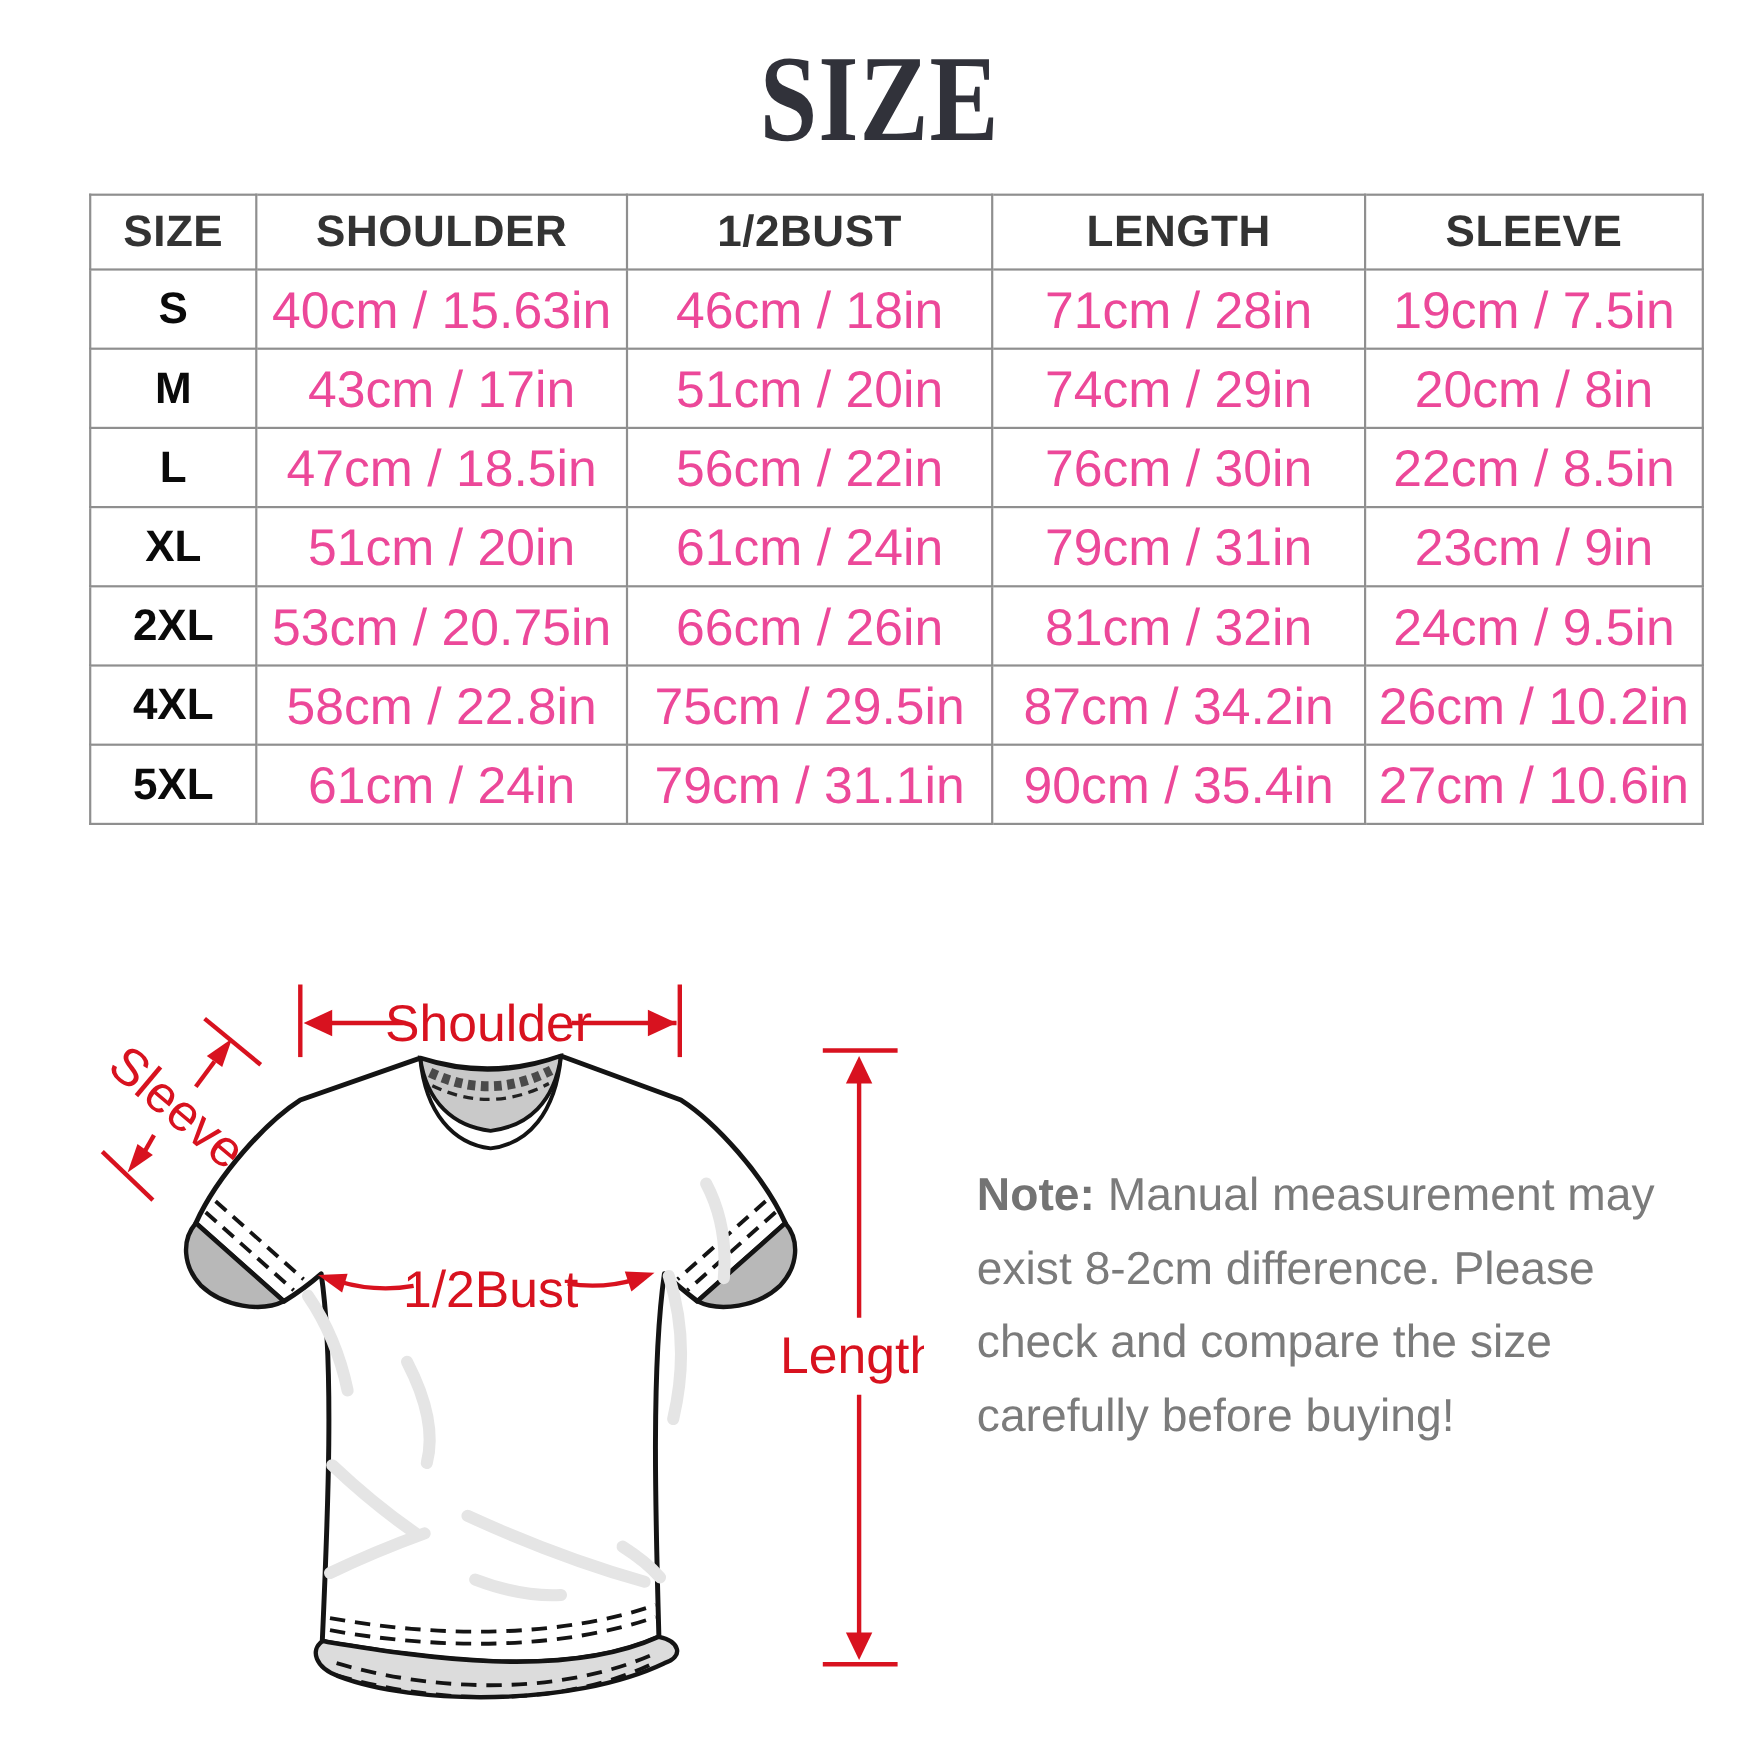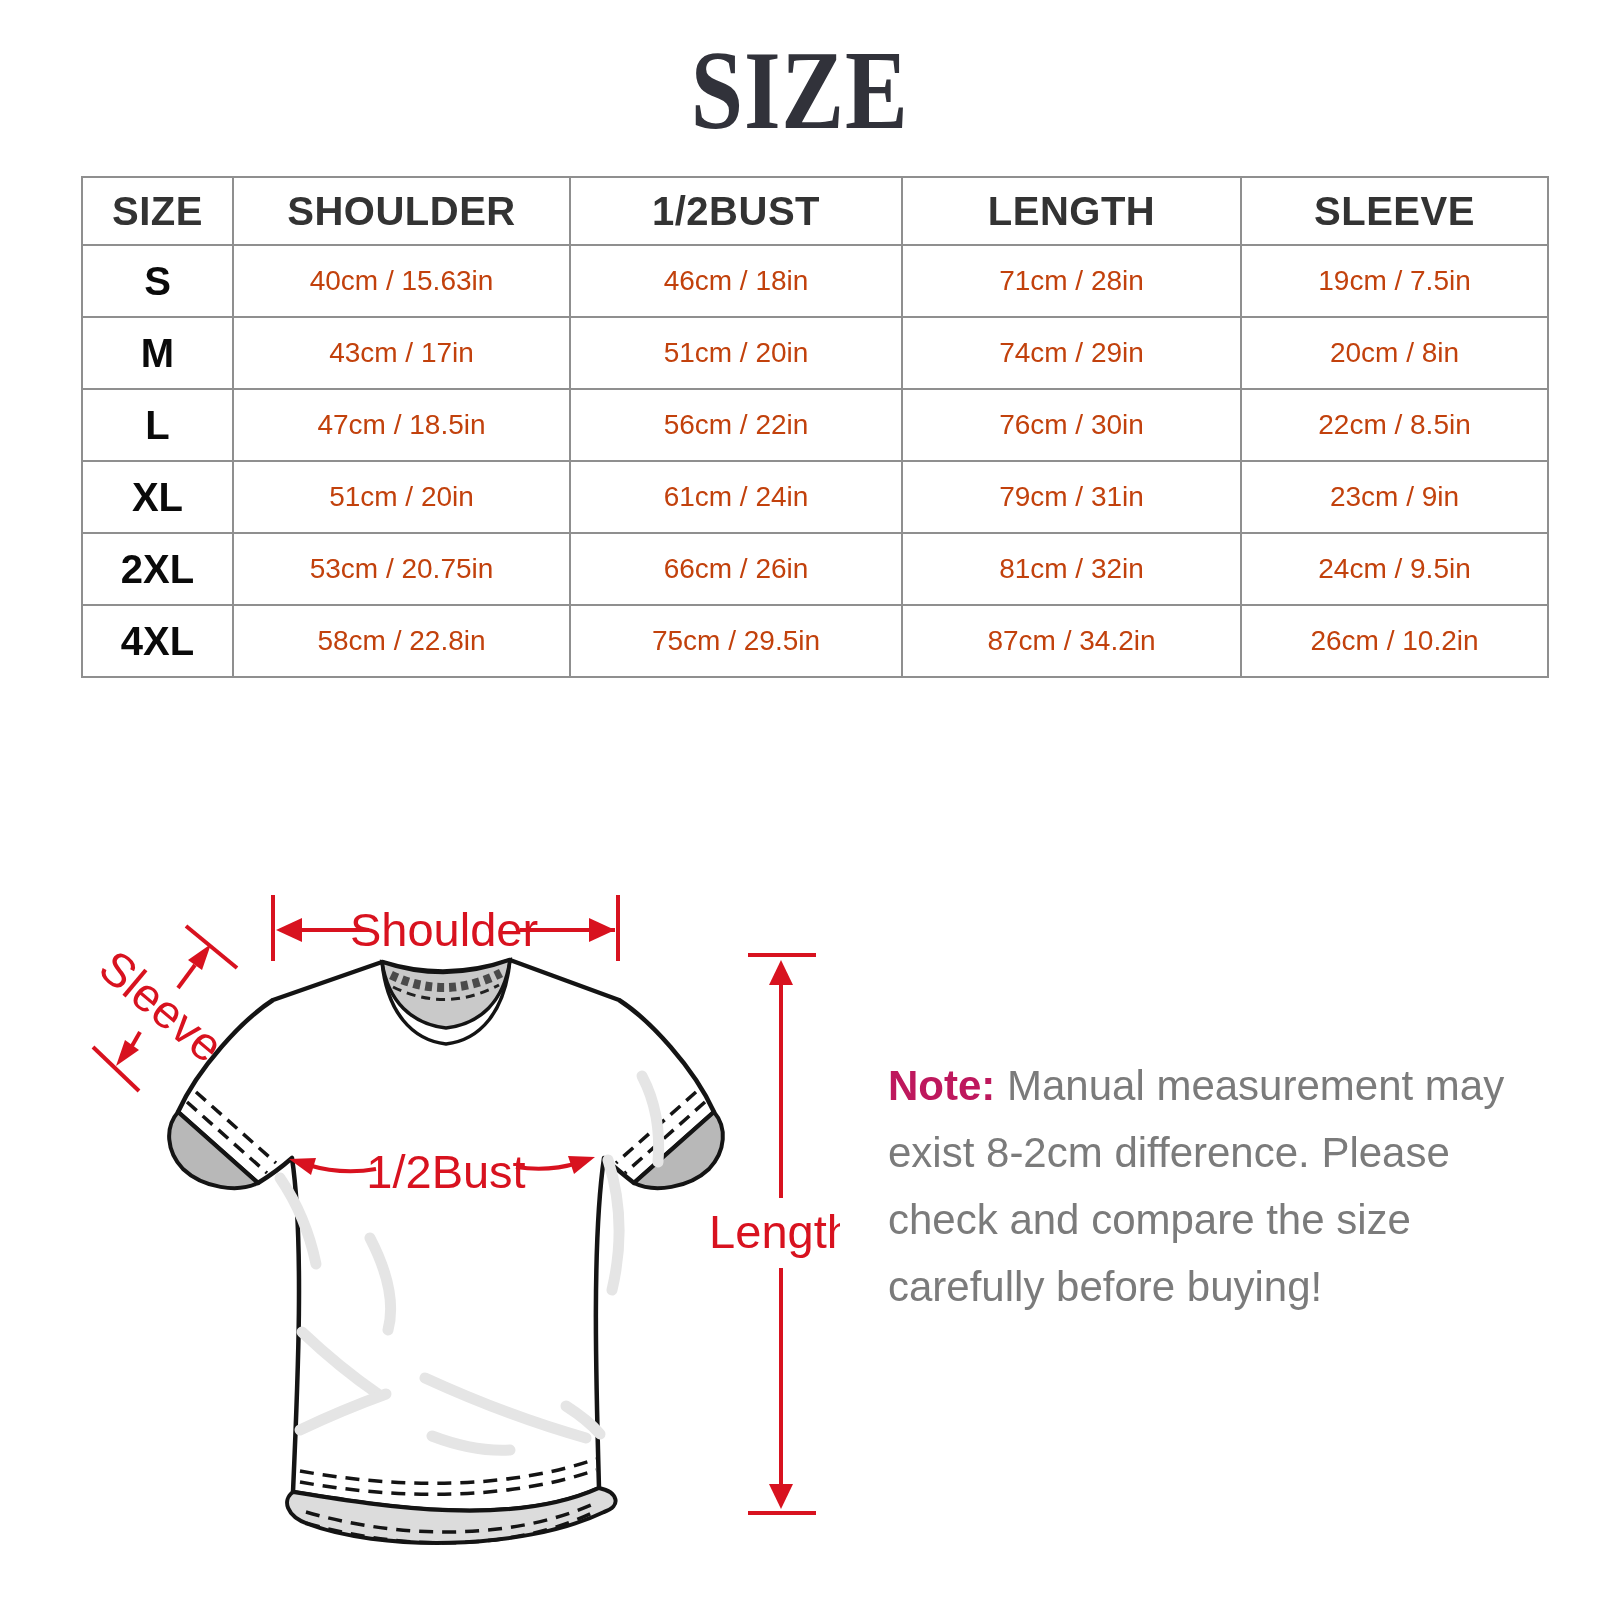--- a/index.html
+++ b/index.html
@@ -18,33 +18,33 @@
     font-size:112px; color:#31323a; letter-spacing:1px;
     transform:scaleX(0.84); transform-origin:center;
   }
   table.size-table {
     position:absolute; left:81px; top:176px; width:1456px;
     border-collapse:collapse; table-layout:fixed; text-align:center;
     background:#fff;
   }
   .size-table th, .size-table td { border:2px solid var(--grid); padding:0; }
   .size-table th { height:66px; font-size:40px; font-weight:bold; color:#333333; letter-spacing:0.5px; }
-  .size-table td { height:70px; font-size:28px; color:#c2410c; font-weight:normal; }
+  .size-table td { height:70px; font-size:47px; color:#ec4899; font-weight:normal; }
   .size-table td.size-col { font-size:40px; font-weight:bold; color:#0a0a0a; }
   .size-table th:nth-child(1) { width:149px; }
   .size-table th:nth-child(2) { width:335px; }
   .size-table th:nth-child(3) { width:330px; }
   .size-table th:nth-child(4) { width:337px; }
   .size-table th:nth-child(5) { width:305px; }
   .diagram-wrap { position:absolute; left:80px; top:860px; width:760px; height:720px; }
   .note {
     position:absolute; left:888px; top:1052px; width:640px;
     font-size:42px; line-height:67px; color:#7b7b7b; margin:0;
   }
-  .note .note-label { font-weight:bold; color:#be185d; }
+  .note .note-label { font-weight:bold; color:#737373; }
   svg text.red-label {
     font-family:"Liberation Sans", sans-serif;
     font-size:47px; fill:var(--accent);
   }
 </style>
 </head>
 <body>
 
 <div>
 
@@ -97,20 +97,27 @@
           <td>66cm / 26in</td>
           <td>81cm / 32in</td>
           <td>24cm / 9.5in</td>
         </tr>
         <tr>
           <td class="size-col">4XL</td>
           <td>58cm / 22.8in</td>
           <td>75cm / 29.5in</td>
           <td>87cm / 34.2in</td>
           <td>26cm / 10.2in</td>
+        </tr>
+        <tr>
+          <td class="size-col">5XL</td>
+          <td>61cm / 24in</td>
+          <td>79cm / 31.1in</td>
+          <td>90cm / 35.4in</td>
+          <td>27cm / 10.6in</td>
         </tr>
       </tbody>
   </table>
 
   <div class="diagram-wrap">
     <svg width="760" height="720" viewBox="0 0 760 720" xmlns="http://www.w3.org/2000/svg">
 
       <path d="M302,102 L193,140 C162,160 118,208 98,252 L178,323 Q196,312 212,298
            C224,380 218,520 213,632 C300,646 430,668 519,628
            C516,520 512,380 524,298 Q540,312 554,323 L634,252

